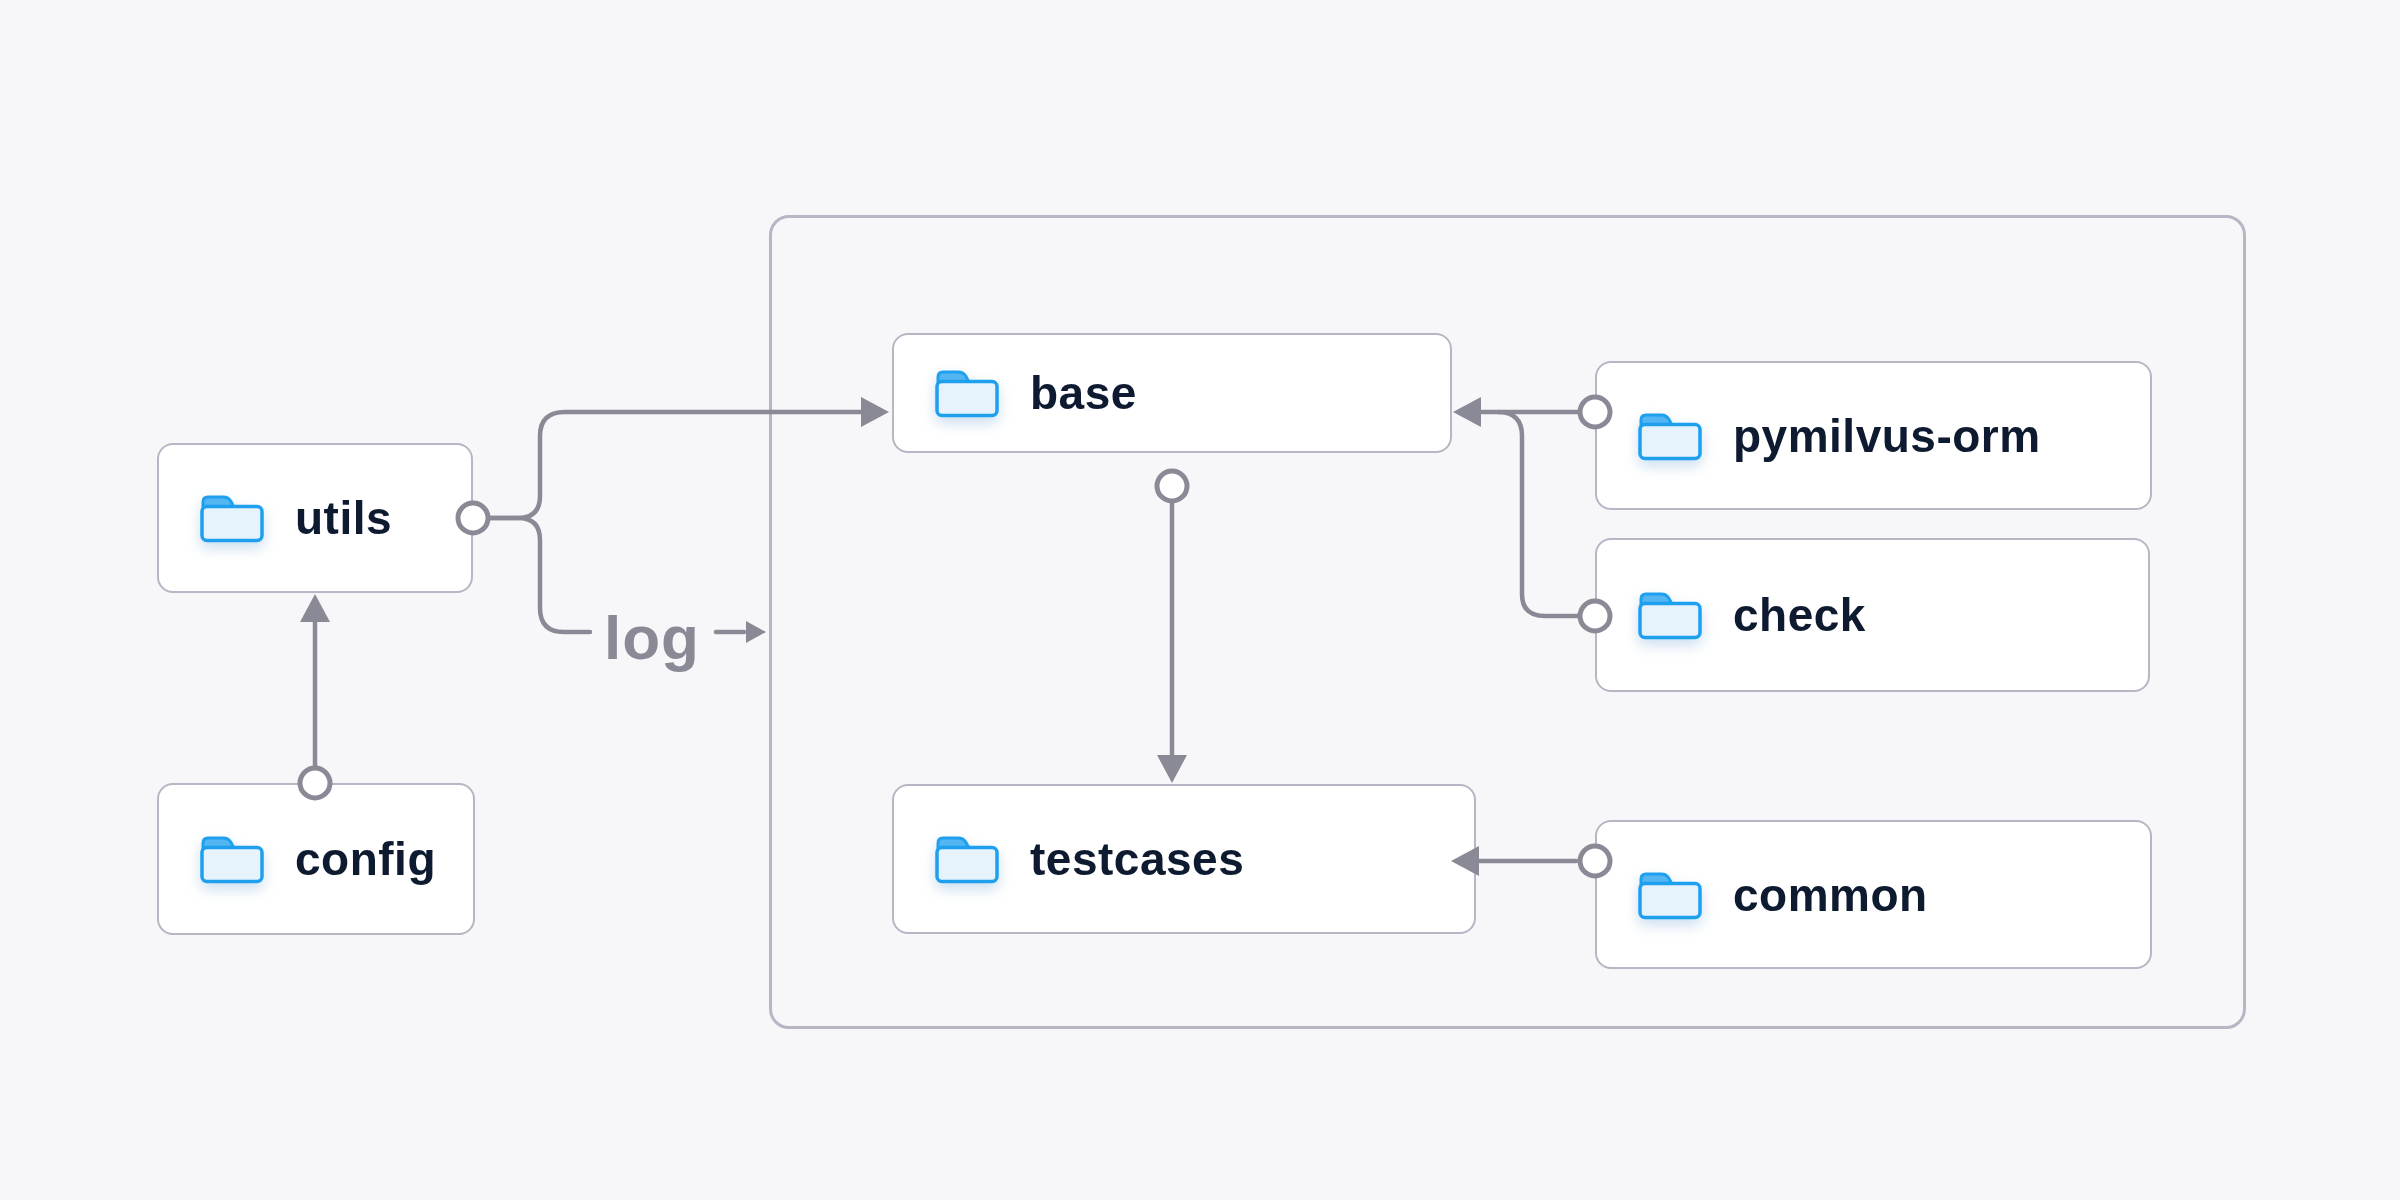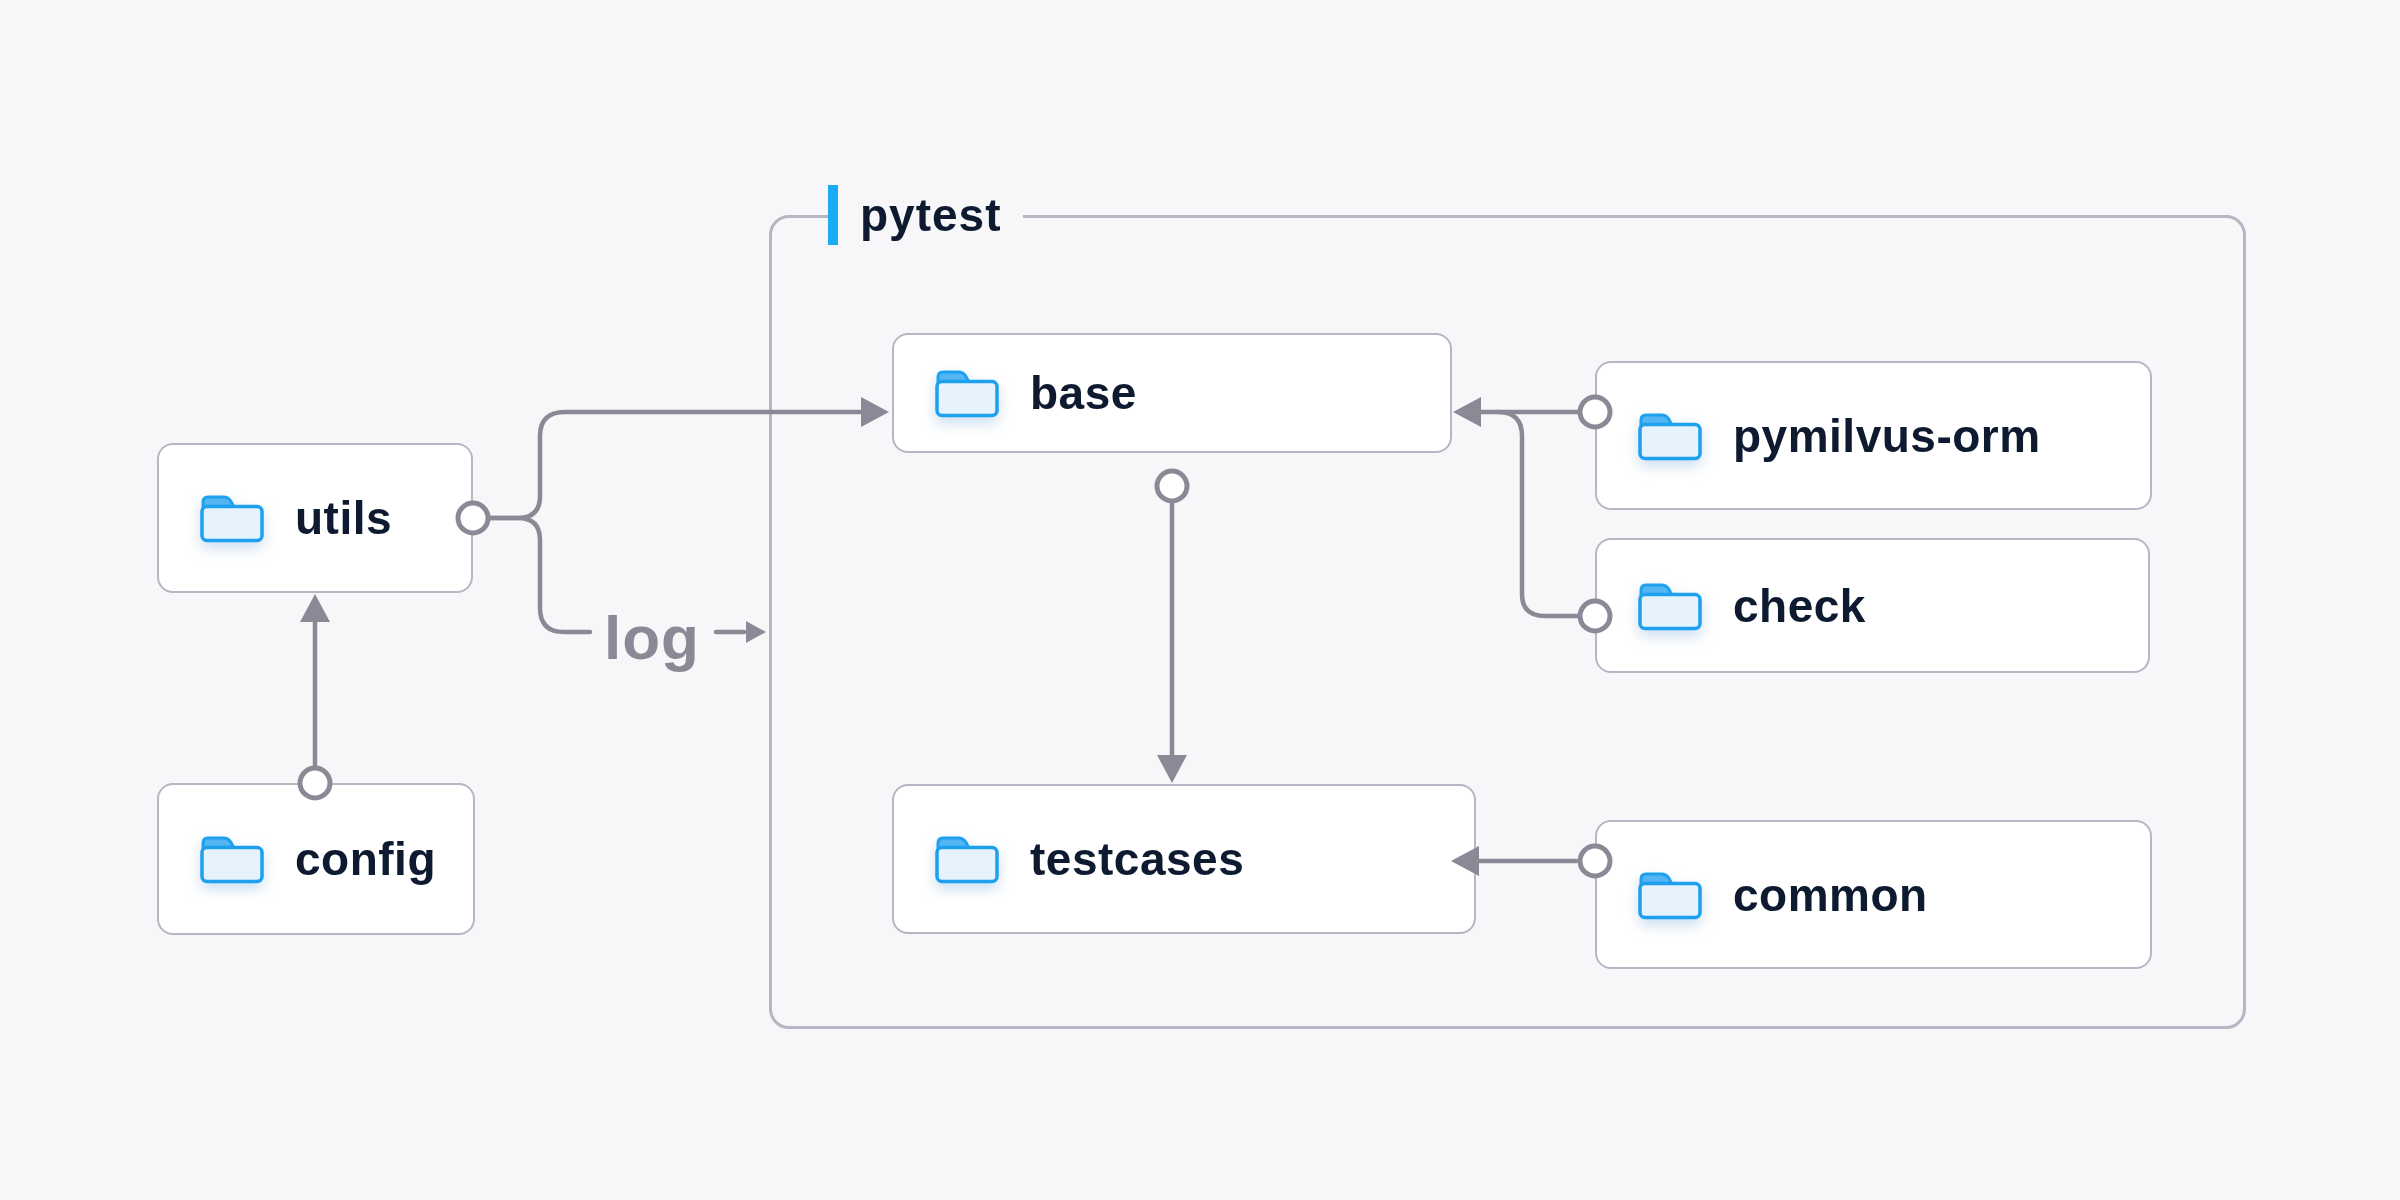--- a/index.html
+++ b/index.html
@@ -40,21 +40,21 @@
     padding-left:40px;gap:30px;
   }
   .node-label{
     font-size:46px;font-weight:700;color:#0D1A30;letter-spacing:.5px;
   }
   #node-utils    {left:157px; top:443px; width:316px; height:150px;}
   #node-config   {left:157px; top:783px; width:318px; height:152px;}
   #node-base     {left:892px; top:333px; width:560px; height:120px;}
   #node-testcases{left:892px; top:784px; width:584px; height:150px;}
   #node-pymilvus {left:1595px;top:333px; width:557px; height:149px;margin-top:28px;}
-  #node-check    {left:1595px;top:538px; width:555px; height:135px;}
+  #node-check    {left:1595px;top:538px; width:555px; height:154px;}
   #node-common   {left:1595px;top:784px; width:557px; height:149px;margin-top:36px;}
   
   .folder{filter:drop-shadow(0 6px 7px rgba(110,160,210,.35));flex:0 0 auto;}
   .f-tab{fill:#54B5F3;stroke:#1EA0EF;stroke-width:3;stroke-linejoin:round;}
   .f-body{fill:#E7F3FC;stroke:#1EA0EF;stroke-width:3.5;}
   
   .log-label{
     position:absolute;left:604px;top:602px;
     font-size:62px;font-weight:600;color:#8A8A96;letter-spacing:1px;
   }
@@ -63,24 +63,20 @@
   .wire{fill:none;stroke:#8A8A96;stroke-width:4.5;stroke-linecap:round;}
   .arrowhead{fill:#8A8A96;stroke:none;}
   .port{fill:#FFFFFF;stroke:#8A8A96;stroke-width:5;}
 </style>
 </head>
 <body>
 
 <div id="canvas">
 
   <div class="group-box"></div>
-  <div class="group-label">
-    <div class="accent-bar"></div>
-    <span class="group-label-text">pytest</span>
-  </div>
 
   <div class="node" id="node-config">
     <svg class="folder" width="66" height="52" viewBox="0 0 66 52">
       <path class="f-tab" d="M4 22 L4 10 Q4 5 9 5 L24 5 Q29.5 5 32 9.5 L38.5 22 Z"></path>
       <rect class="f-body" x="3" y="14.5" width="60" height="34" rx="5"></rect>
     </svg>
     <span class="node-label">config</span>
   </div>
 
   <div class="node" id="node-utils">

